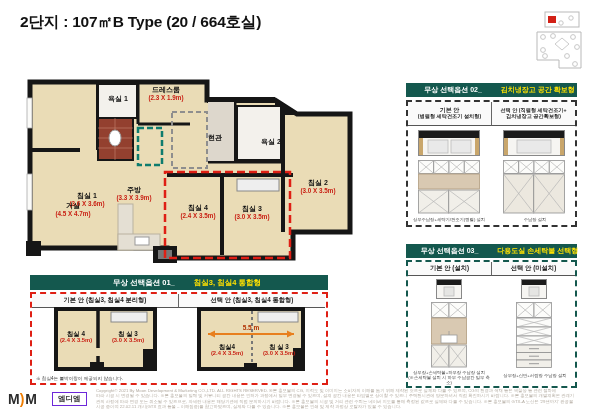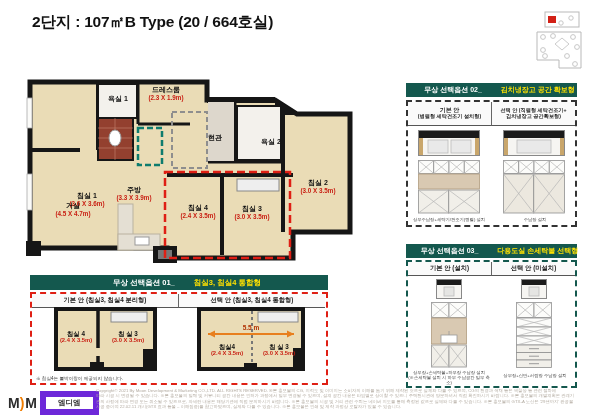--- a/index.html
+++ b/index.html
@@ -35,28 +35,28 @@
   .mini .rname { font-size:6.3px; }
   .mini .rdims { font-size:5.8px; }
   .arrow-lab { font-size:6.5px; font-weight:bold; color:#b03000; }
   .cap { position:absolute; text-align:center; color:#444; font-size:4.3px; line-height:5.2px; }
   .note { position:absolute; font-size:4.6px; color:#333; }
   
   .footer-lines { position:absolute; color:#b3aba1; font-size:4.3px; line-height:5.4px; }
   .logo { position:absolute; display:flex; align-items:center; }
   .logo .m { font-size:14px; font-weight:bold; color:#2c2c2c; letter-spacing:-1px; }
   .logo .paren { font-size:14px; font-weight:bold; color:#f07d00; margin:0 1px; }
-  .logo .box { border:6px solid #6d28d9; color:#333; font-size:7.5px; font-weight:bold; padding:1px 12px; margin-left:4px; }
+  .logo .box { border:1px solid #6d28d9; color:#333; font-size:7.5px; font-weight:bold; padding:1px 5px; margin-left:16px; }
 </style>
 </head>
 <body>
 
 <div class="screen">
 
-  <div class="abs page-title" style="left:32px; top:12px;">2단지 : 107㎡B Type (20 / 664호실)</div>
+  <div class="abs page-title" style="left:20px; top:12px;">2단지 : 107㎡B Type (20 / 664호실)</div>
 
   <svg class="abs" style="left:531px; top:10px;" width="58" height="62" viewBox="0 0 58 62">
     <rect x="14" y="2" width="34" height="15" fill="#fff" stroke="#b9b9b9" stroke-width="1"></rect>
     <rect x="17" y="6" width="8" height="7" fill="#d22016"></rect>
     <path d="M6,22 H50 V58 H28 V50 H6 Z" fill="#fff" stroke="#b9b9b9" stroke-width="1"></path>
     <path d="M24,34 l7,-6 7,6 -7,6 z" fill="none" stroke="#cccccc" stroke-width="1"></path>
     <g fill="none" stroke="#c7c7c7" stroke-width="1">
       <circle cx="12" cy="27" r="2.4"></circle>
         <circle cx="22" cy="26" r="2.4"></circle>
       <circle cx="42" cy="27" r="2.4"></circle>

